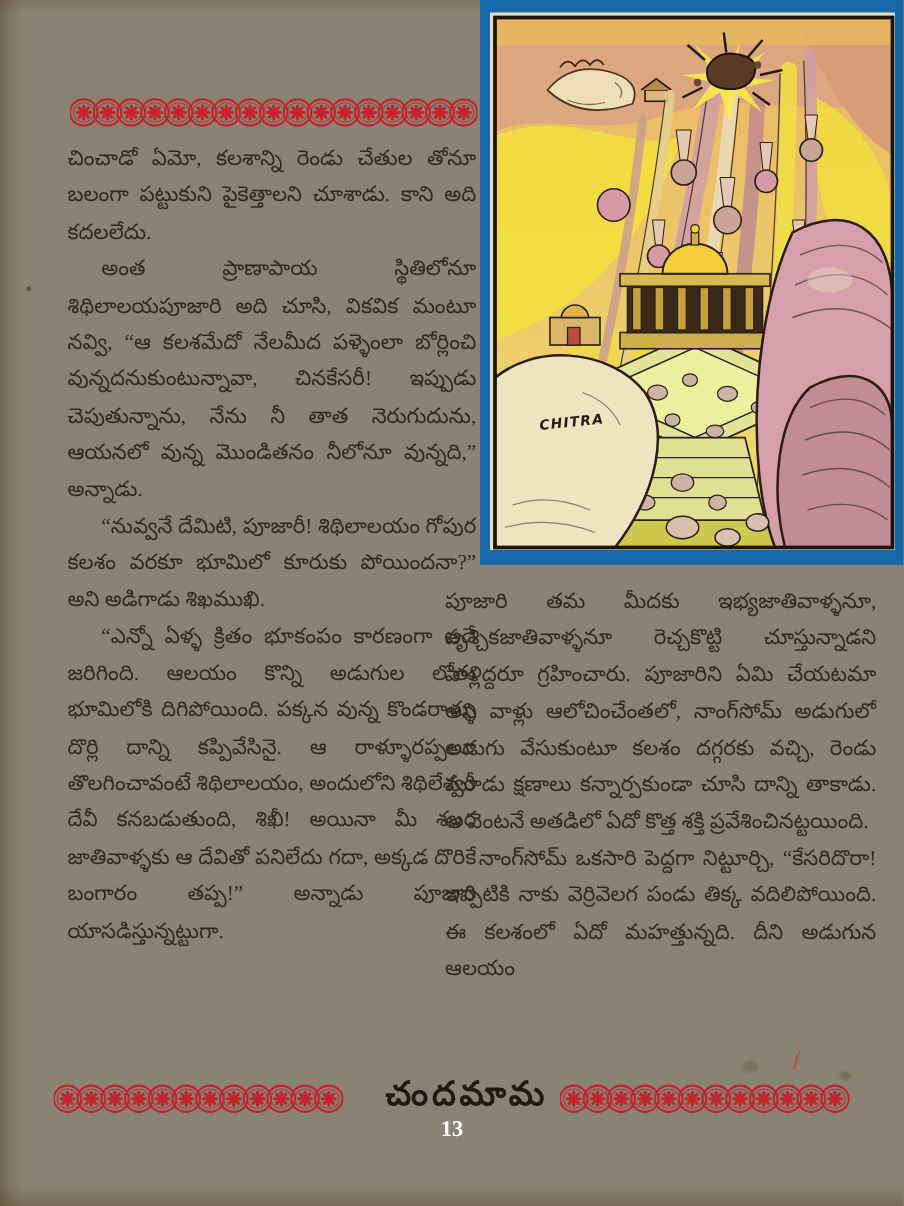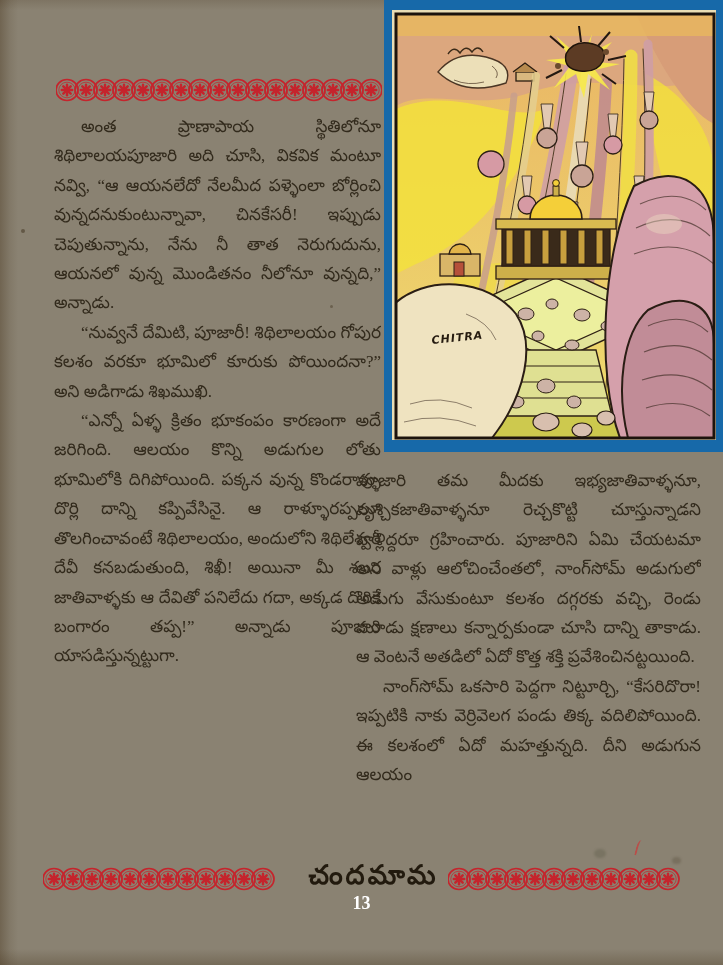--- a/index.html
+++ b/index.html
@@ -159,21 +159,22 @@
       <line x1="299.67695526217005" y1="10.323044737829953" x2="292.32304473782995" y2="17.676955262170047" class="chain-star"></line>
       <ellipse cx="315" cy="14" rx="11" ry="10.5" class="chain-ring"></ellipse>
       <ellipse cx="315" cy="14" rx="8.2" ry="7.8" class="chain-ring2"></ellipse>
       <line x1="309.8" y1="14" x2="320.2" y2="14" class="chain-star"></line>
       <line x1="311.32304473782995" y1="10.323044737829953" x2="318.67695526217005" y2="17.676955262170047" class="chain-star"></line>
       <line x1="315" y1="8.8" x2="315" y2="19.2" class="chain-star"></line>
       <line x1="318.67695526217005" y1="10.323044737829953" x2="311.32304473782995" y2="17.676955262170047" class="chain-star"></line>
     </svg>
 
   <div class="column col-left">
-    <p class="para">అంత ప్రాణాపాయ స్థితిలోనూ శిథిలాలయపూజారి అది చూసి, వికవిక మంటూ నవ్వి, “ఆ ఆయనలేదో నేలమీద పళ్ళెంలా బోర్లించి వున్నదనుకుంటున్నావా, చినకేసరీ! ఇప్పుడు చెపుతున్నాను, నేను నీ తాత నెరుగుదును, ఆయనలో వున్న మొండితనం నీలోనూ వున్నది,” అన్నాడు.</p>
+    <p class="para noindent">చించాడో ఏమో, కలశాన్ని రెండు చేతుల తోనూ బలంగా పట్టుకుని పైకెత్తాలని చూశాడు. కాని అది కదలలేదు.</p>
+    <p class="para">అంత ప్రాణాపాయ స్థితిలోనూ శిథిలాలయపూజారి అది చూసి, వికవిక మంటూ నవ్వి, “ఆ కలశమేదో నేలమీద పళ్ళెంలా బోర్లించి వున్నదనుకుంటున్నావా, చినకేసరీ! ఇప్పుడు చెపుతున్నాను, నేను నీ తాత నెరుగుదును, ఆయనలో వున్న మొండితనం నీలోనూ వున్నది,” అన్నాడు.</p>
     <p class="para">“నువ్వనే దేమిటి, పూజారీ! శిథిలాలయం గోపుర కలశం వరకూ భూమిలో కూరుకు పోయిందనా?” అని అడిగాడు శిఖముఖి.</p>
     <p class="para">“ఎన్నో ఏళ్ళ క్రితం భూకంపం కారణంగా అదే జరిగింది. ఆలయం కొన్ని అడుగుల లోతు భూమిలోకి దిగిపోయింది. పక్కన వున్న కొండరాళ్ళు దొర్లి దాన్ని కప్పివేసినై. ఆ రాళ్ళూరప్పలూ తొలగించావంటే శిథిలాలయం, అందులోని శిథిలేశ్వరీ దేవీ కనబడుతుంది, శిఖీ! అయినా మీ శబర జాతివాళ్ళకు ఆ దేవితో పనిలేదు గదా, అక్కడ దొరికే బంగారం తప్ప!” అన్నాడు పూజారి యాసడిస్తున్నట్టుగా.</p>
   </div>
 
   <svg class="illustration" width="339" height="452" viewBox="0 0 339 452">
     <defs>
       <clipPath id="artclip">
           <rect x="12" y="14" width="318" height="424"></rect>
         </clipPath>
       <linearGradient id="skyg" x1="0" y1="0" x2="0" y2="1">

